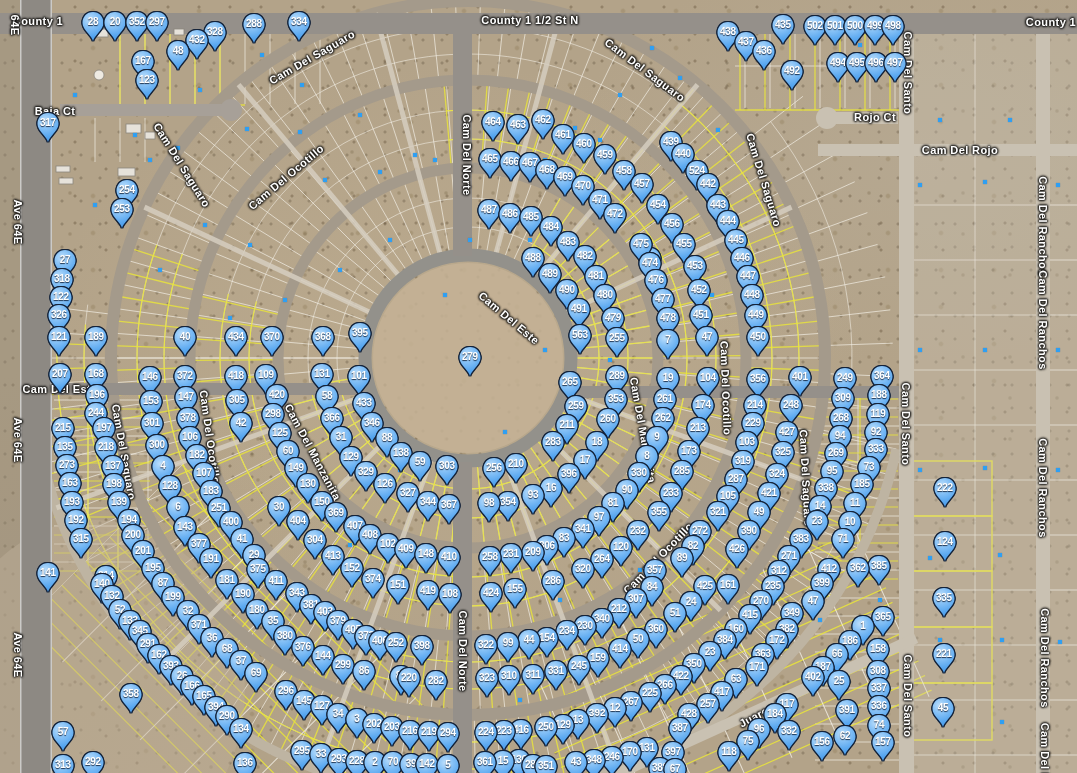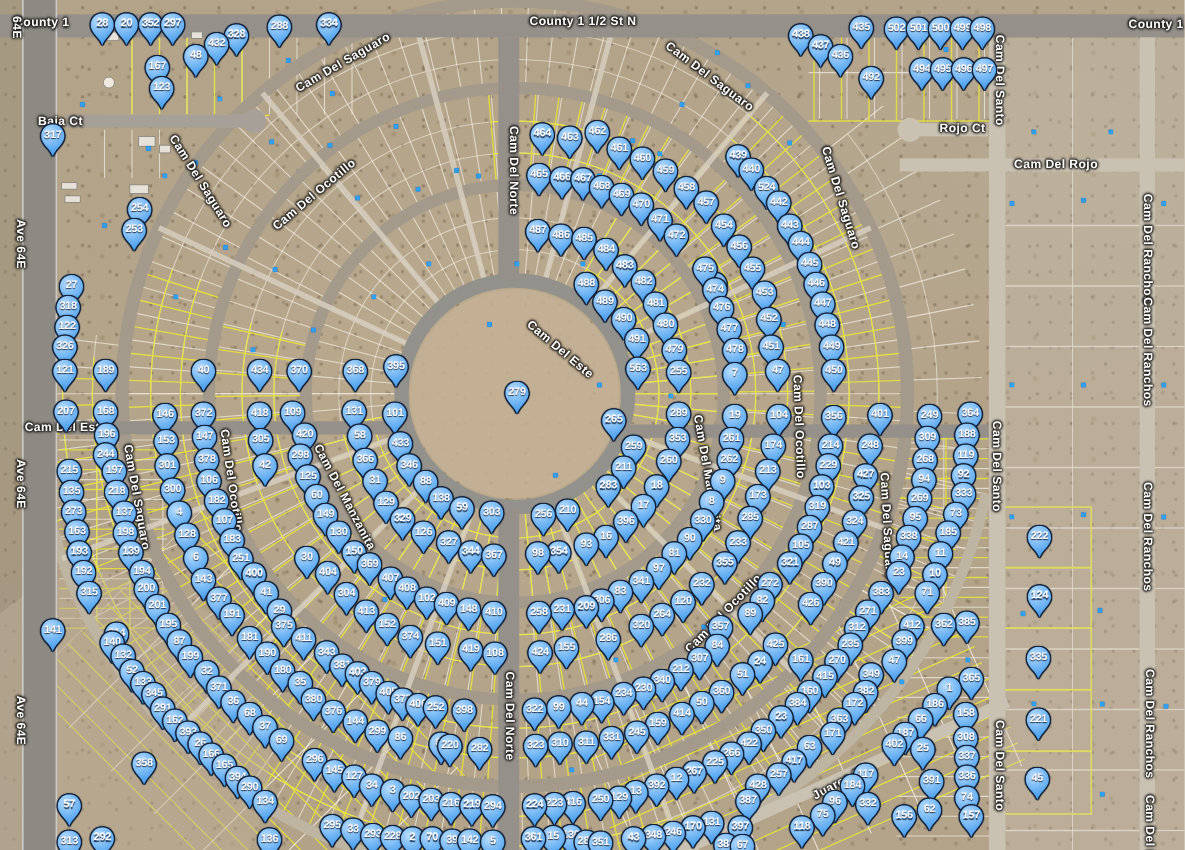--- a/index.html
+++ b/index.html
@@ -1412,21 +1412,21 @@
         <span class="pin-n">104</span>
       </div>
       <div class="pin" style="left: 845px; top: 379px;">
         <div class="pin-body"></div>
         <span class="pin-n">249</span>
       </div>
       <div class="pin" style="left: 758px; top: 380px;">
         <div class="pin-body"></div>
         <span class="pin-n">356</span>
       </div>
-      <div class="pin" style="left: 558px; top: 383px;">
+      <div class="pin" style="left: 570px; top: 383px;">
         <div class="pin-body"></div>
         <span class="pin-n">265</span>
       </div>
       <div class="pin" style="left: 97px; top: 396px;">
         <div class="pin-body"></div>
         <span class="pin-n">196</span>
       </div>
       <div class="pin" style="left: 277px; top: 396px;">
         <div class="pin-body"></div>
         <span class="pin-n">420</span>
@@ -2016,21 +2016,21 @@
         <span class="pin-n">385</span>
       </div>
       <div class="pin" style="left: 153px; top: 569px;">
         <div class="pin-body"></div>
         <span class="pin-n">195</span>
       </div>
       <div class="pin" style="left: 352px; top: 569px;">
         <div class="pin-body"></div>
         <span class="pin-n">152</span>
       </div>
-      <div class="pin" style="left: 728px; top: 601px;">
+      <div class="pin" style="left: 728px; top: 586px;">
         <div class="pin-body"></div>
         <span class="pin-n">161</span>
       </div>
       <div class="pin" style="left: 858px; top: 569px;">
         <div class="pin-body"></div>
         <span class="pin-n">362</span>
       </div>
       <div class="pin" style="left: 258px; top: 570px;">
         <div class="pin-body"></div>
         <span class="pin-n">375</span>
@@ -2512,21 +2512,21 @@
         <span class="pin-n">391</span>
       </div>
       <div class="pin" style="left: 338px; top: 715px;">
         <div class="pin-body"></div>
         <span class="pin-n">34</span>
       </div>
       <div class="pin" style="left: 689px; top: 715px;">
         <div class="pin-body"></div>
         <span class="pin-n">428</span>
       </div>
-      <div class="pin" style="left: 597px; top: 715px;">
+      <div class="pin" style="left: 597px; top: 715px; font-family: Liberation Mono, monospace;">
         <div class="pin-body"></div>
         <span class="pin-n">392</span>
       </div>
       <div class="pin" style="left: 775px; top: 715px;">
         <div class="pin-body"></div>
         <span class="pin-n">184</span>
       </div>
       <div class="pin" style="left: 227px; top: 717px;">
         <div class="pin-body"></div>
         <span class="pin-n">290</span>

